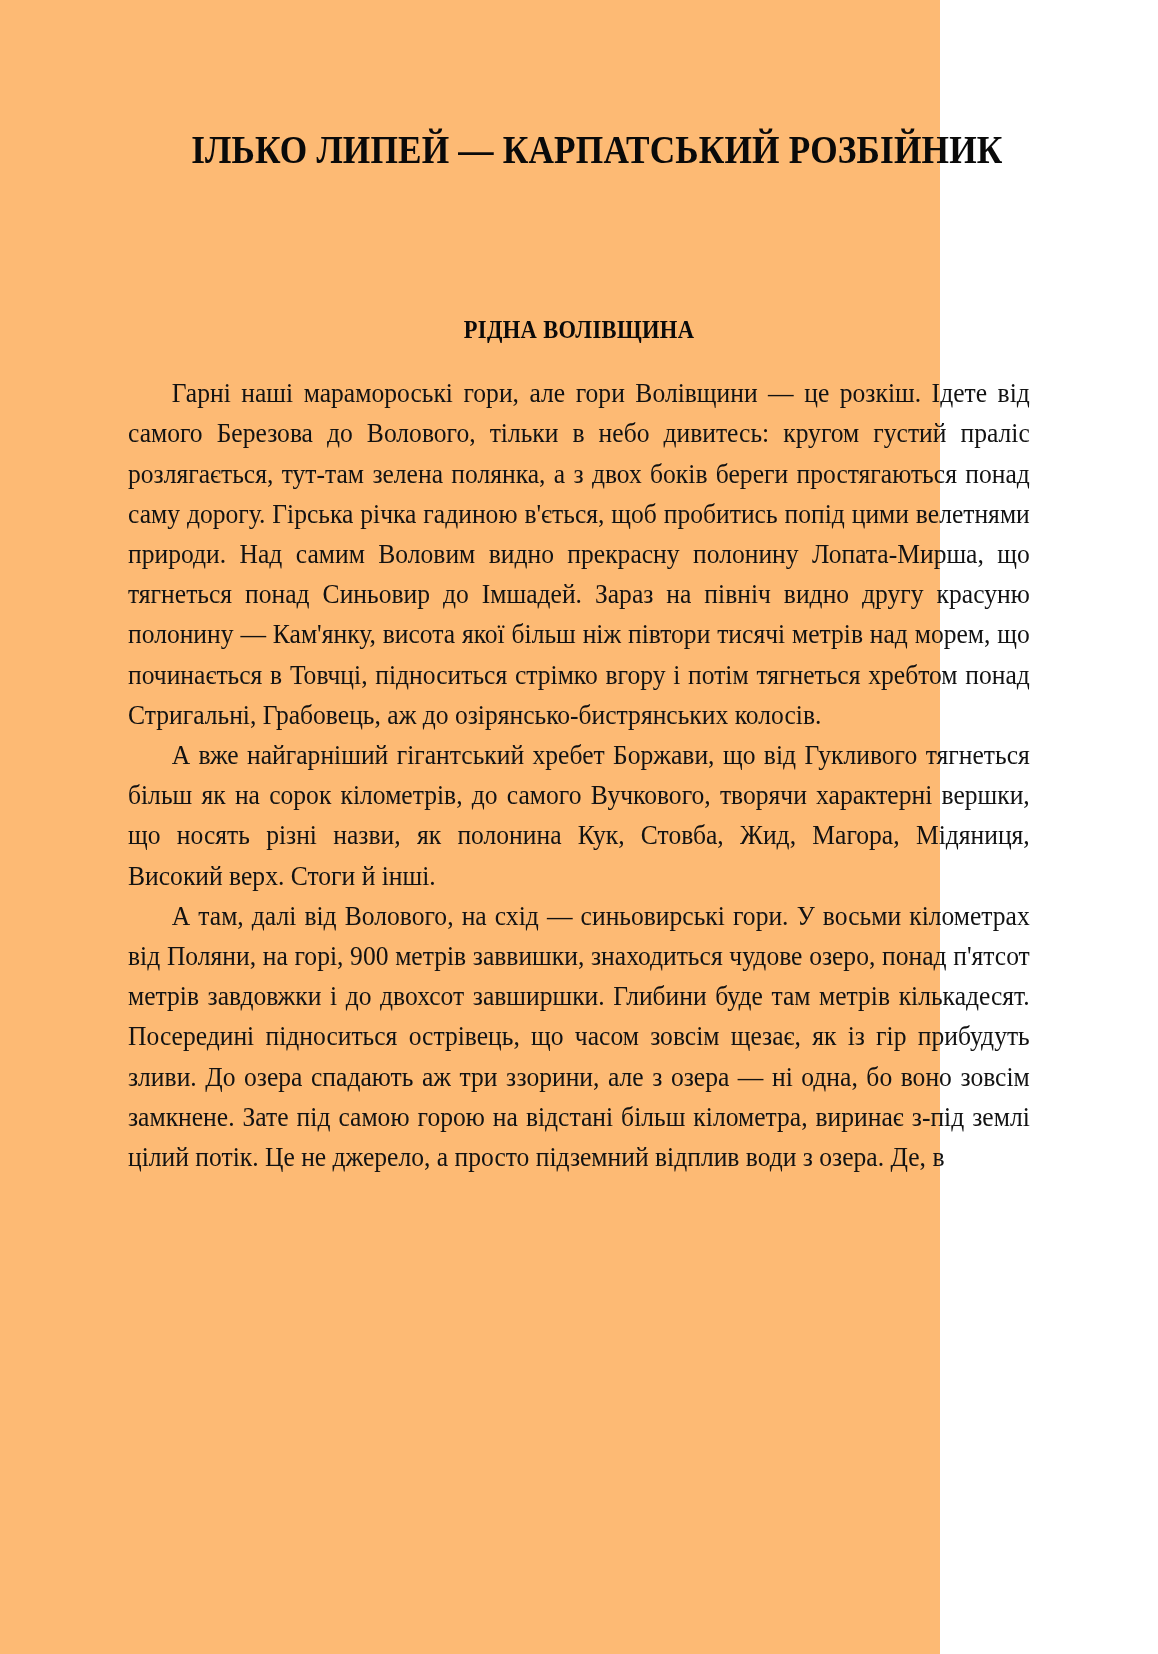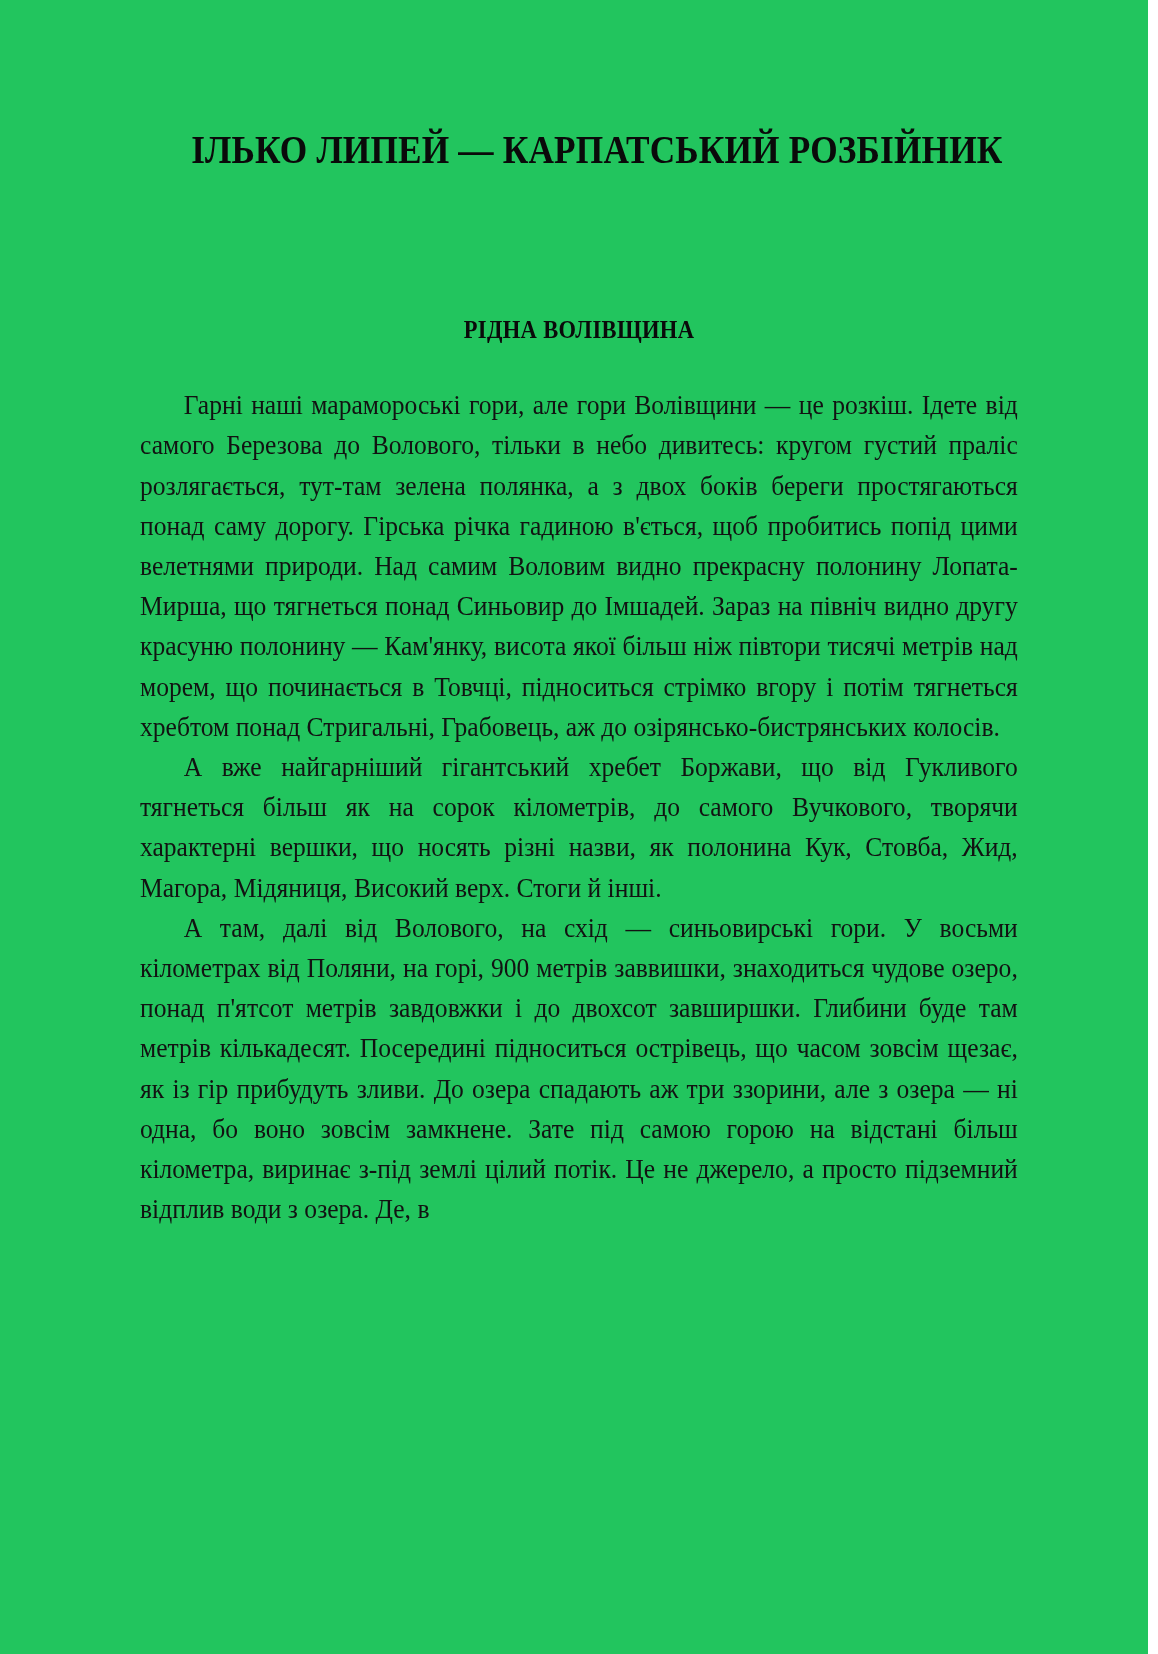--- a/index.html
+++ b/index.html
@@ -11,23 +11,23 @@
   body {
     width: 1158px;
     height: 1654px;
     overflow: hidden;
     font-family: "Liberation Serif", "DejaVu Serif", serif;
     color: #111111;
   }
 
   .page {
     position: relative;
-    width: 1148px;
+    width: 940px;
     height: 1654px;
-    background: #22c55e;
+    background: #fdba74;
     box-sizing: border-box;
   }
 
   .content {
     position: absolute;
     left: 128px;
     top: 0;
     width: 902px;
   }
 
@@ -51,21 +51,21 @@
     text-align: center;
     font-size: 25px;
     font-weight: bold;
     letter-spacing: 0.4px;
     transform: scaleX(0.9);
     transform-origin: center top;
     color: #0a0a0a;
   }
 
   .body-text {
-    margin: 12px;
+    margin: 0;
     padding-top: 29px;
   }
 
   .body-text p {
     margin: 0;
     text-align: justify;
     text-justify: inter-word;
     font-size: 27.5px;
     line-height: 40.2px;
     text-indent: 47px;

